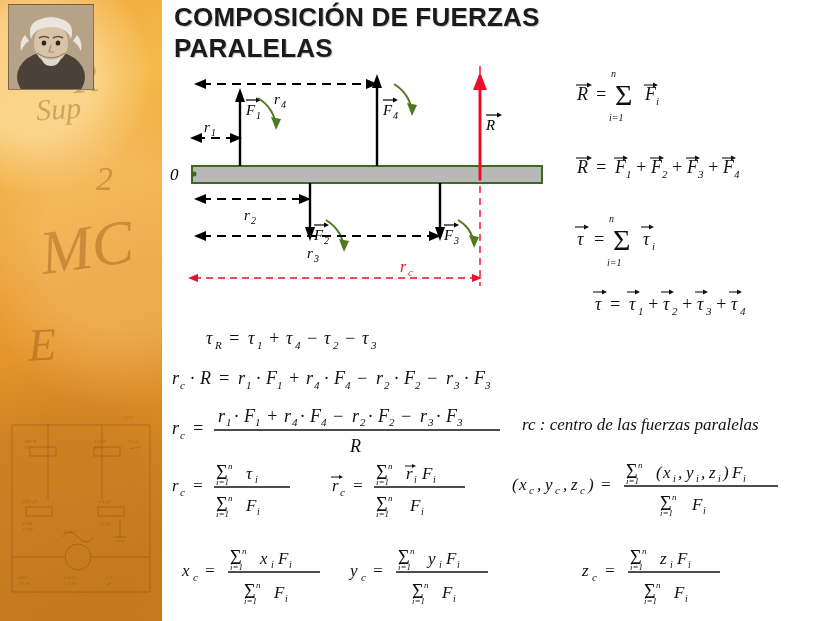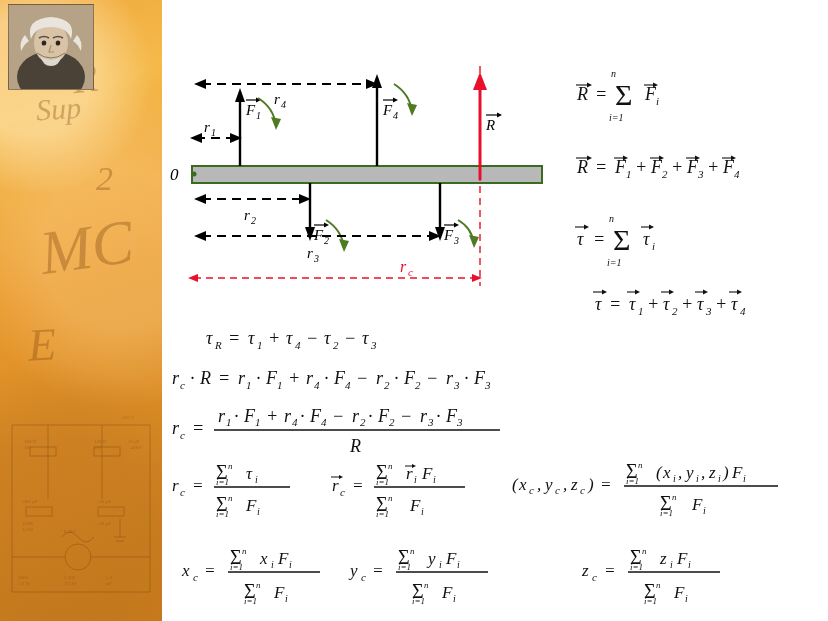--- a/index.html
+++ b/index.html
@@ -125,20 +125,21 @@
       <path d="M44 33 q5 -3 10 0" stroke="#5a4c3c" fill="none" stroke-width="1.6"></path>
       <path d="M42 40 l-2 7 h5" stroke="#a78e6e" fill="none" stroke-width="1.2"></path>
       <path d="M32 52 q10 6 20 0 q-2 9 -10 9 q-8 0 -10 -9z" fill="#ded9d0"></path>
       <path d="M28 48 q14 10 28 0" stroke="#8a7a65" fill="none" stroke-width="1"></path>
     </svg>
   </div>
 </div>
 
 <div id="content">
 
+  <div id="title">COMPOSICIÓN DE FUERZAS PARALELAS</div>
 
   <svg id="diagram" viewBox="0 0 420 255">
 
     <rect x="30" y="106" width="350" height="17" fill="#b8b8b8" stroke="#3a6b1e" stroke-width="2"></rect>
     <text x="8" y="120" font-size="17" font-style="italic">0</text>
     <circle cx="32" cy="114" r="2.5" fill="#3a6b1e"></circle>
 
     <g stroke="#000" stroke-width="2.4" fill="none">
       <line x1="78" y1="106" x2="78" y2="36"></line>
     </g>
@@ -391,20 +392,21 @@
       <text x="230" y="22">−</text>
       <text x="250" y="22">r</text>
         <text x="258" y="26" font-size="11">3</text>
       <text x="266" y="22">·</text>
       <text x="276" y="22">F</text>
         <text x="287" y="26" font-size="11">3</text>
       <text x="180" y="52">R</text>
     </g>
   </svg>
 
+  <div class="math" style="left:360px;top:415px;font-size:17px;">rc : centro de las fuerzas paralelas</div>
 
   <svg class="mathsvg" style="left:8px;top:455px;width:160px;height:62px;" viewBox="0 0 160 62">
     <g font-size="17" font-style="italic" fill="#111">
       <text x="2" y="36">r</text>
         <text x="10" y="41" font-size="11">c</text>
       <text x="22" y="36">=</text>
       <line x1="44" y1="32" x2="120" y2="32" stroke="#111" stroke-width="1.3"></line>
       <text x="46" y="24" font-size="20" font-style="normal">Σ</text>
       <text x="58" y="14" font-size="9">n</text>
       <text x="46" y="30" font-size="9">i=1</text>

